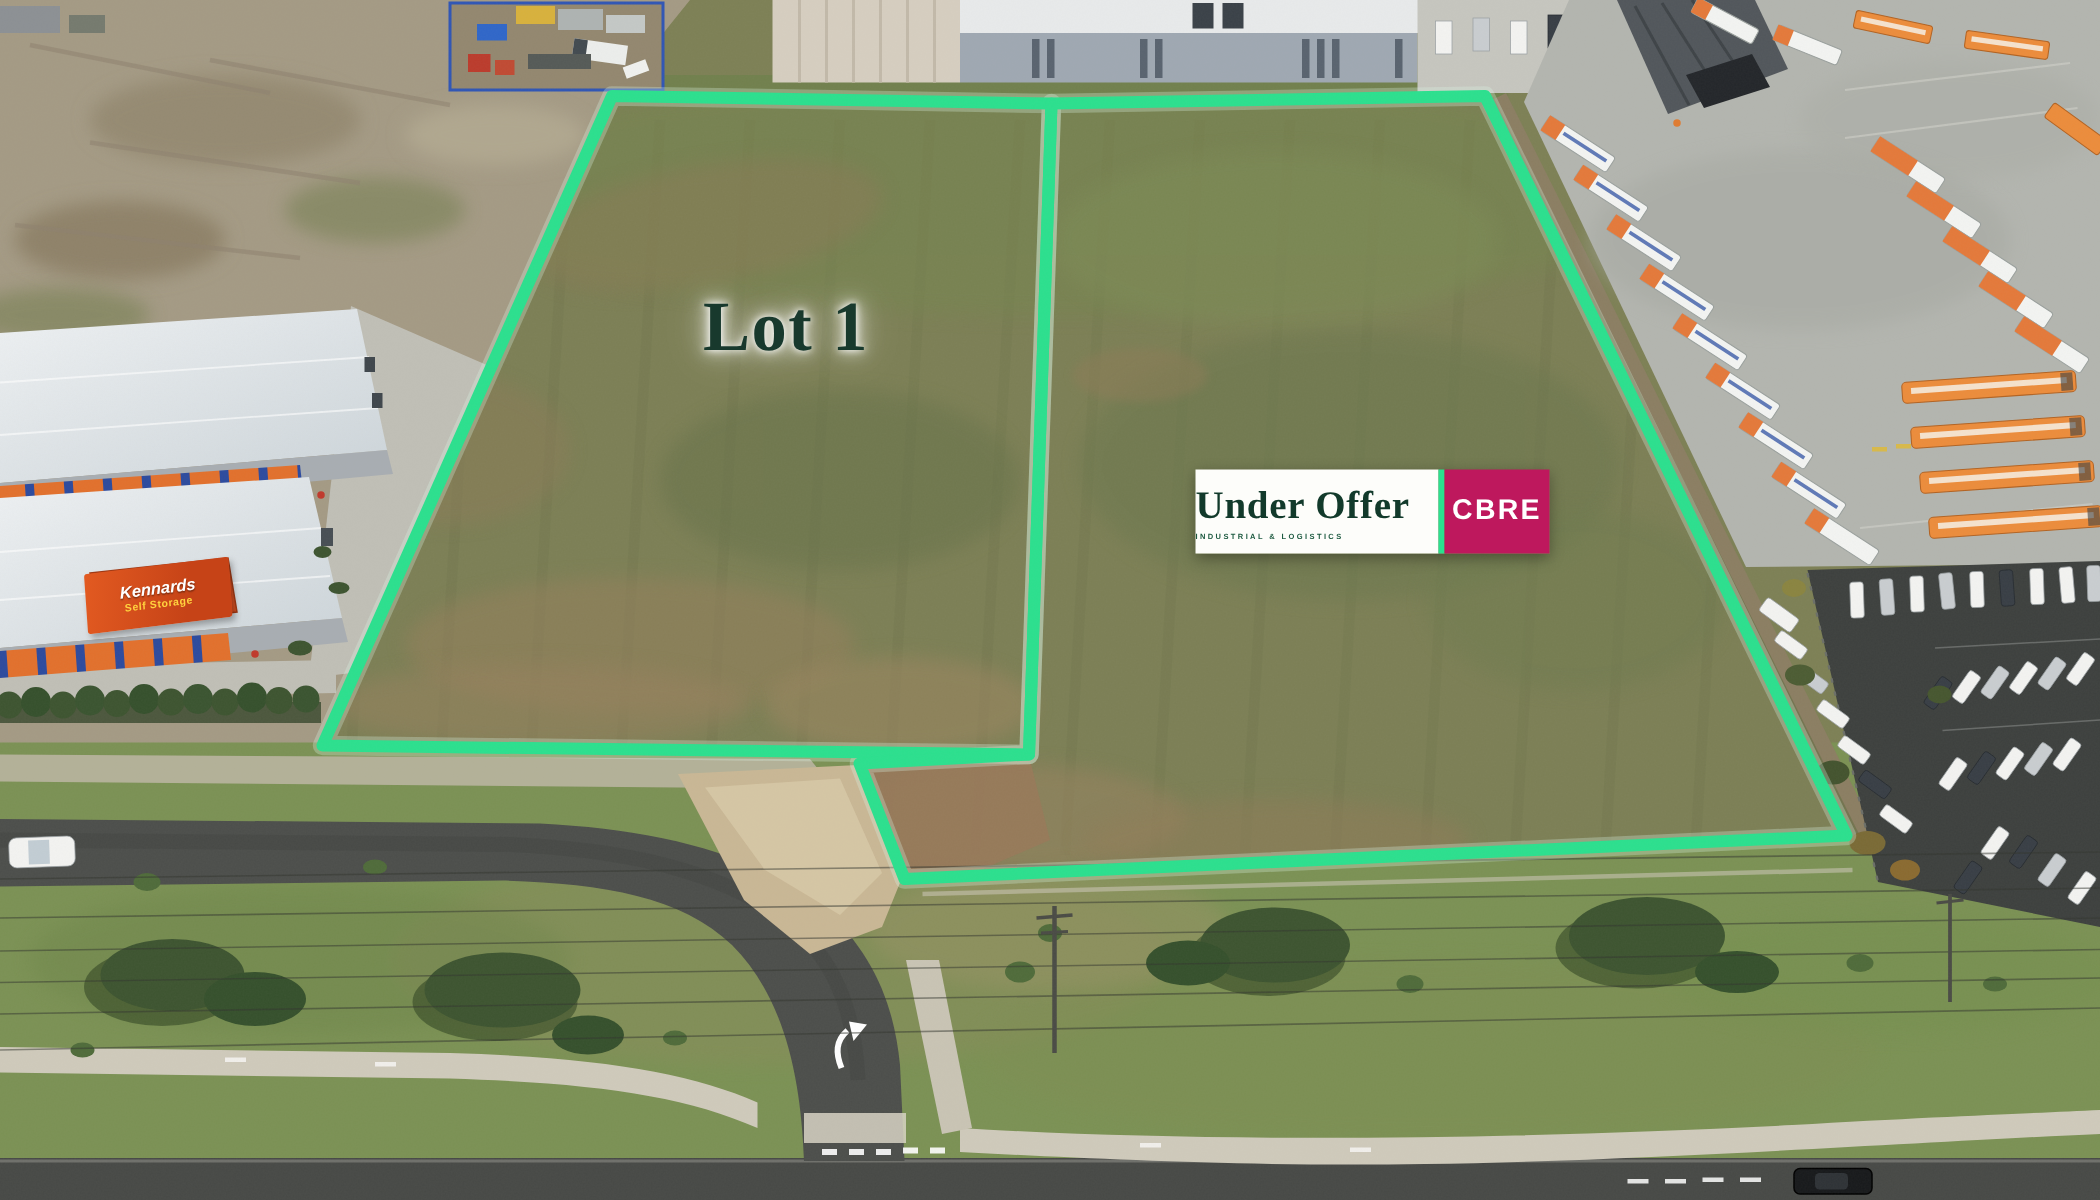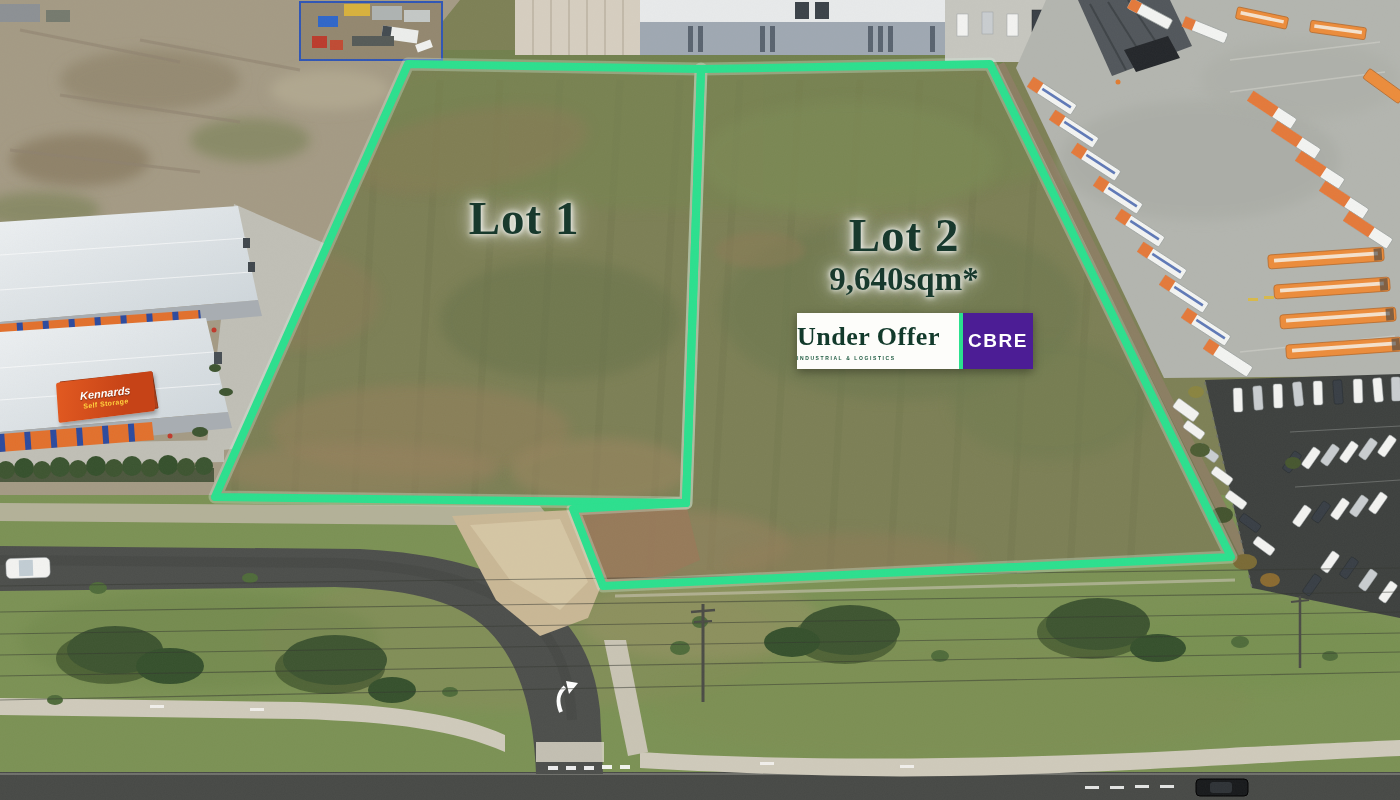--- a/index.html
+++ b/index.html
@@ -10,21 +10,21 @@
     text-shadow:0 0 5px rgba(255,255,255,.95),0 0 10px rgba(255,255,255,.85),0 0 18px rgba(255,255,255,.65),0 0 30px rgba(255,255,255,.45);}
   .lot-title{font-size:47px;letter-spacing:1px;}
   .lot-area{font-size:33px;margin-top:2px;}
   .badge{position:absolute;left:797px;top:313px;display:flex;align-items:stretch;height:56px;
     box-shadow:0 3px 9px rgba(0,0,0,.35);}
   .badge-white{width:162px;background:#fdfdfa;display:flex;flex-direction:column;align-items:flex-start;justify-content:center;
     font-family:"Liberation Serif",serif;}
   .badge-status{font-size:26px;color:#123a2b;font-weight:700;letter-spacing:.5px;}
   .badge-div{font-size:5px;color:#1d5a40;letter-spacing:1.6px;margin-top:3px;font-family:"Liberation Sans",sans-serif;font-weight:700;}
   .badge-sep{width:4px;background:#2BE08E;}
-  .badge-cbre{width:70px;background:#4c1d95;color:#ffffff;display:flex;align-items:center;justify-content:center;
+  .badge-cbre{width:70px;background:#be185d;color:#ffffff;display:flex;align-items:center;justify-content:center;
     font-weight:700;font-size:19px;letter-spacing:1.5px;}
   .kennards{position:absolute;left:57px;top:377px;width:97px;height:40px;
     background:linear-gradient(100deg,#e25a21,#c64317 70%);transform:rotate(-7deg) skewX(-3deg);
     display:flex;flex-direction:column;align-items:center;justify-content:center;border-radius:2px;
     box-shadow:2px 3px 4px rgba(0,0,0,.3);}
   .kennards .l1{font:italic 700 11px "Liberation Sans",sans-serif;color:#fff;text-shadow:0 1px 1px rgba(0,0,0,.4);}
   .kennards .l2{font:700 7px "Liberation Sans",sans-serif;color:#ffd23e;letter-spacing:.4px;margin-top:1px;}
   
   .busbody{fill:#f3f4f2;stroke:#9aa09d;stroke-width:.7;}
   .busfront{fill:#e4793a;}
@@ -544,24 +544,20 @@
     <polygon points="408,64 701,69 686,503 215,497" stroke="#2BE08E" stroke-width="8"></polygon>
     <polygon points="701,69 990,64 1231,557 603,586 573,509 686,503" stroke="#2BE08E" stroke-width="8"></polygon>
   </g>
 
   <rect width="1400" height="800" filter="url(#grain)" opacity=".10"></rect>
 </svg>
 
 <div class="lot-label" style="left:524px;top:194px;">
   <div class="lot-title">Lot 1</div>
 </div>
-<div class="lot-label" style="left:904px;top:211px;">
-  <div class="lot-title">Lot 2</div>
-  <div class="lot-area">9,640sqm*</div>
-</div>
 
 <div class="badge">
   <div class="badge-white">
     <div class="badge-status">Under Offer</div>
     <div class="badge-div">INDUSTRIAL &amp; LOGISTICS</div>
   </div>
   <div class="badge-sep"></div>
   <div class="badge-cbre">CBRE</div>
 </div>
 

